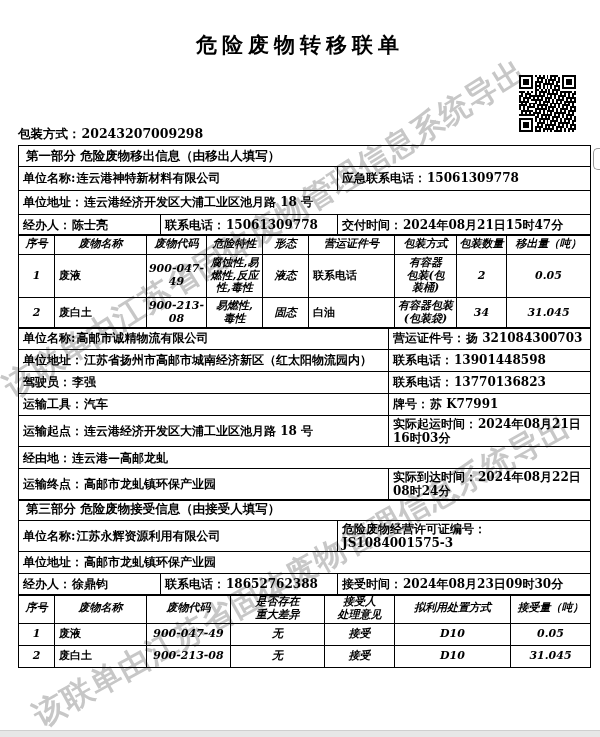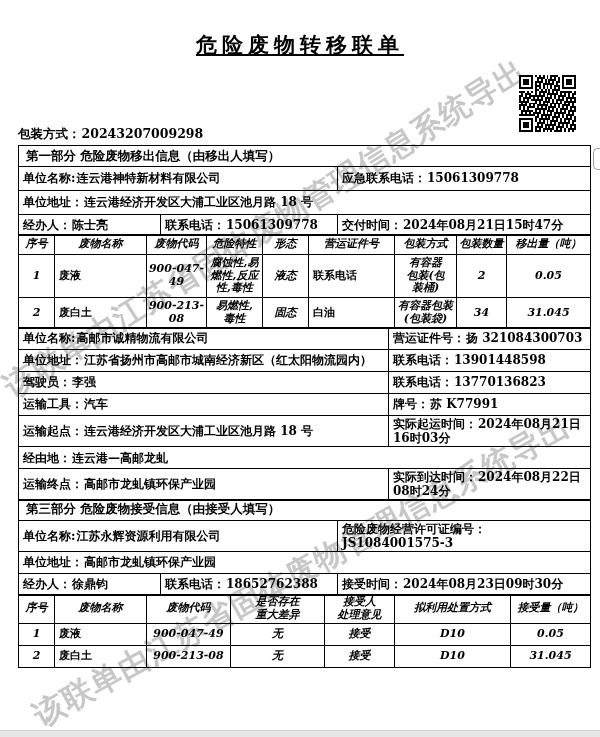--- a/index.html
+++ b/index.html
@@ -7,21 +7,21 @@
         font-family:"DejaVu Serif",serif;color:#000;}
   
   .wm{position:absolute;z-index:0;white-space:nowrap;font-weight:bold;
       font-size:31px;color:#c7c7c7;letter-spacing:1px;transform-origin:0 0;
       font-family:"DejaVu Sans",sans-serif;}
   .wm1{left:-4px;top:372px;transform:rotate(-32deg);}
   .wm2{left:26px;top:700px;transform:rotate(-29deg);}
   
   .content{position:relative;z-index:1;}
   .doc-title{position:absolute;top:31px;left:0;width:600px;text-align:center;
-             font-size:21px;font-weight:bold;letter-spacing:5px;text-decoration:underline;}
+             font-size:21px;font-weight:bold;letter-spacing:5px;}
   .qr{position:absolute;left:519px;top:75px;width:57px;height:57px;}
   .manifest{position:absolute;left:18px;top:126px;font-size:12.5px;font-weight:bold;}
   .formwrap{position:absolute;left:18px;top:145px;width:572px;}
   table{border-collapse:collapse;table-layout:fixed;width:572px;background:transparent;}
   .stk{margin-top:-2px;}
   td{border:1.8px solid #000;padding:1px 4px;font-size:12px;font-weight:bold;
      line-height:1.18;vertical-align:middle;overflow:hidden;background:transparent;}
   .hdr{font-family:"DejaVu Sans",sans-serif;font-size:12.5px;padding-left:7px;}
   .c{text-align:center;padding:1px 2px;font-style:italic;}
   .sm{font-size:11px;}

